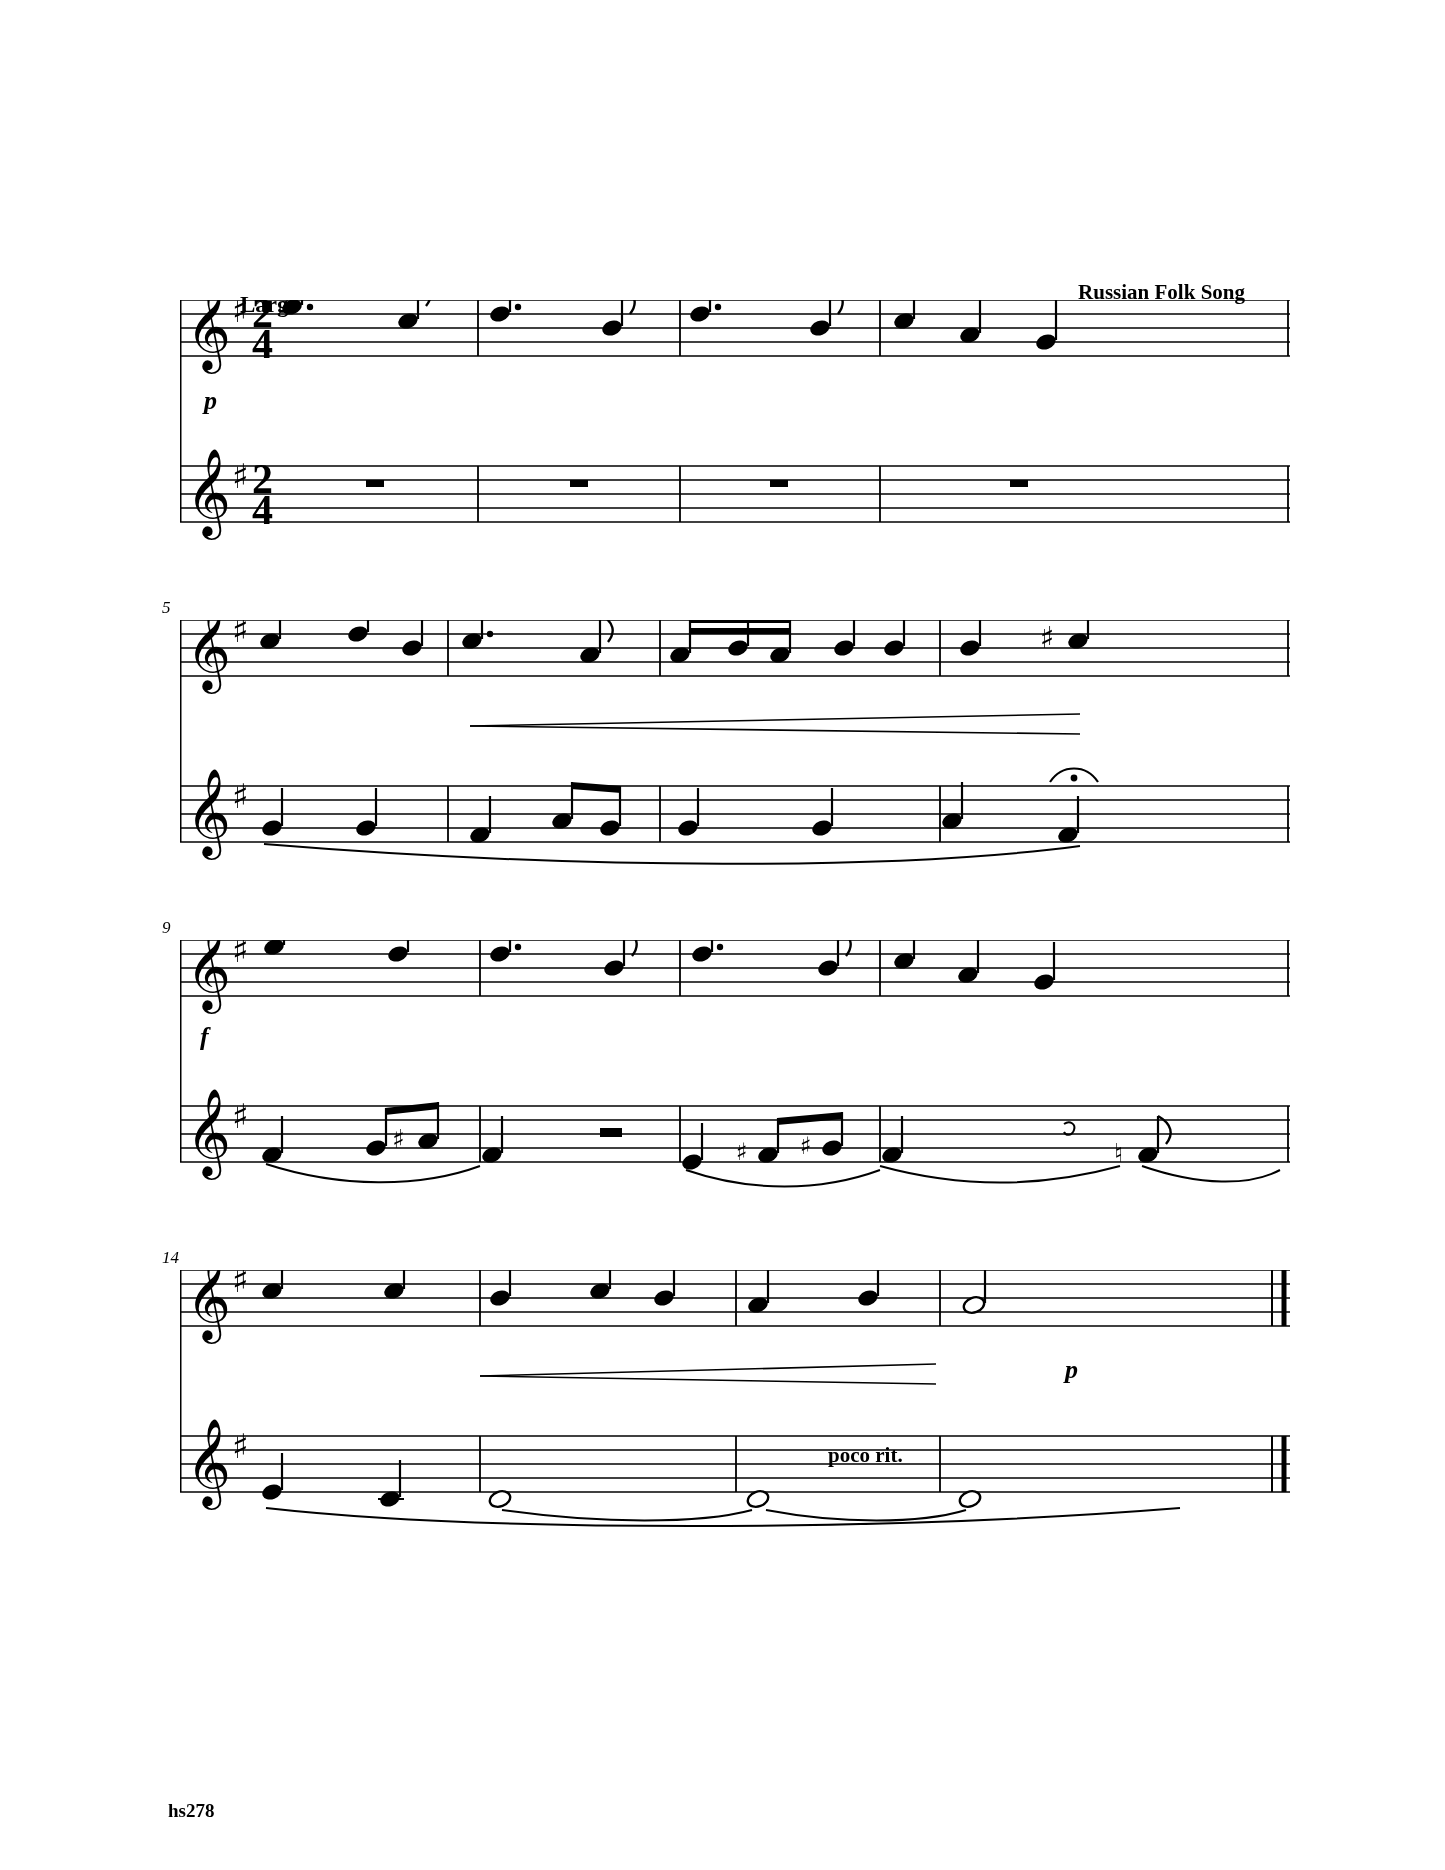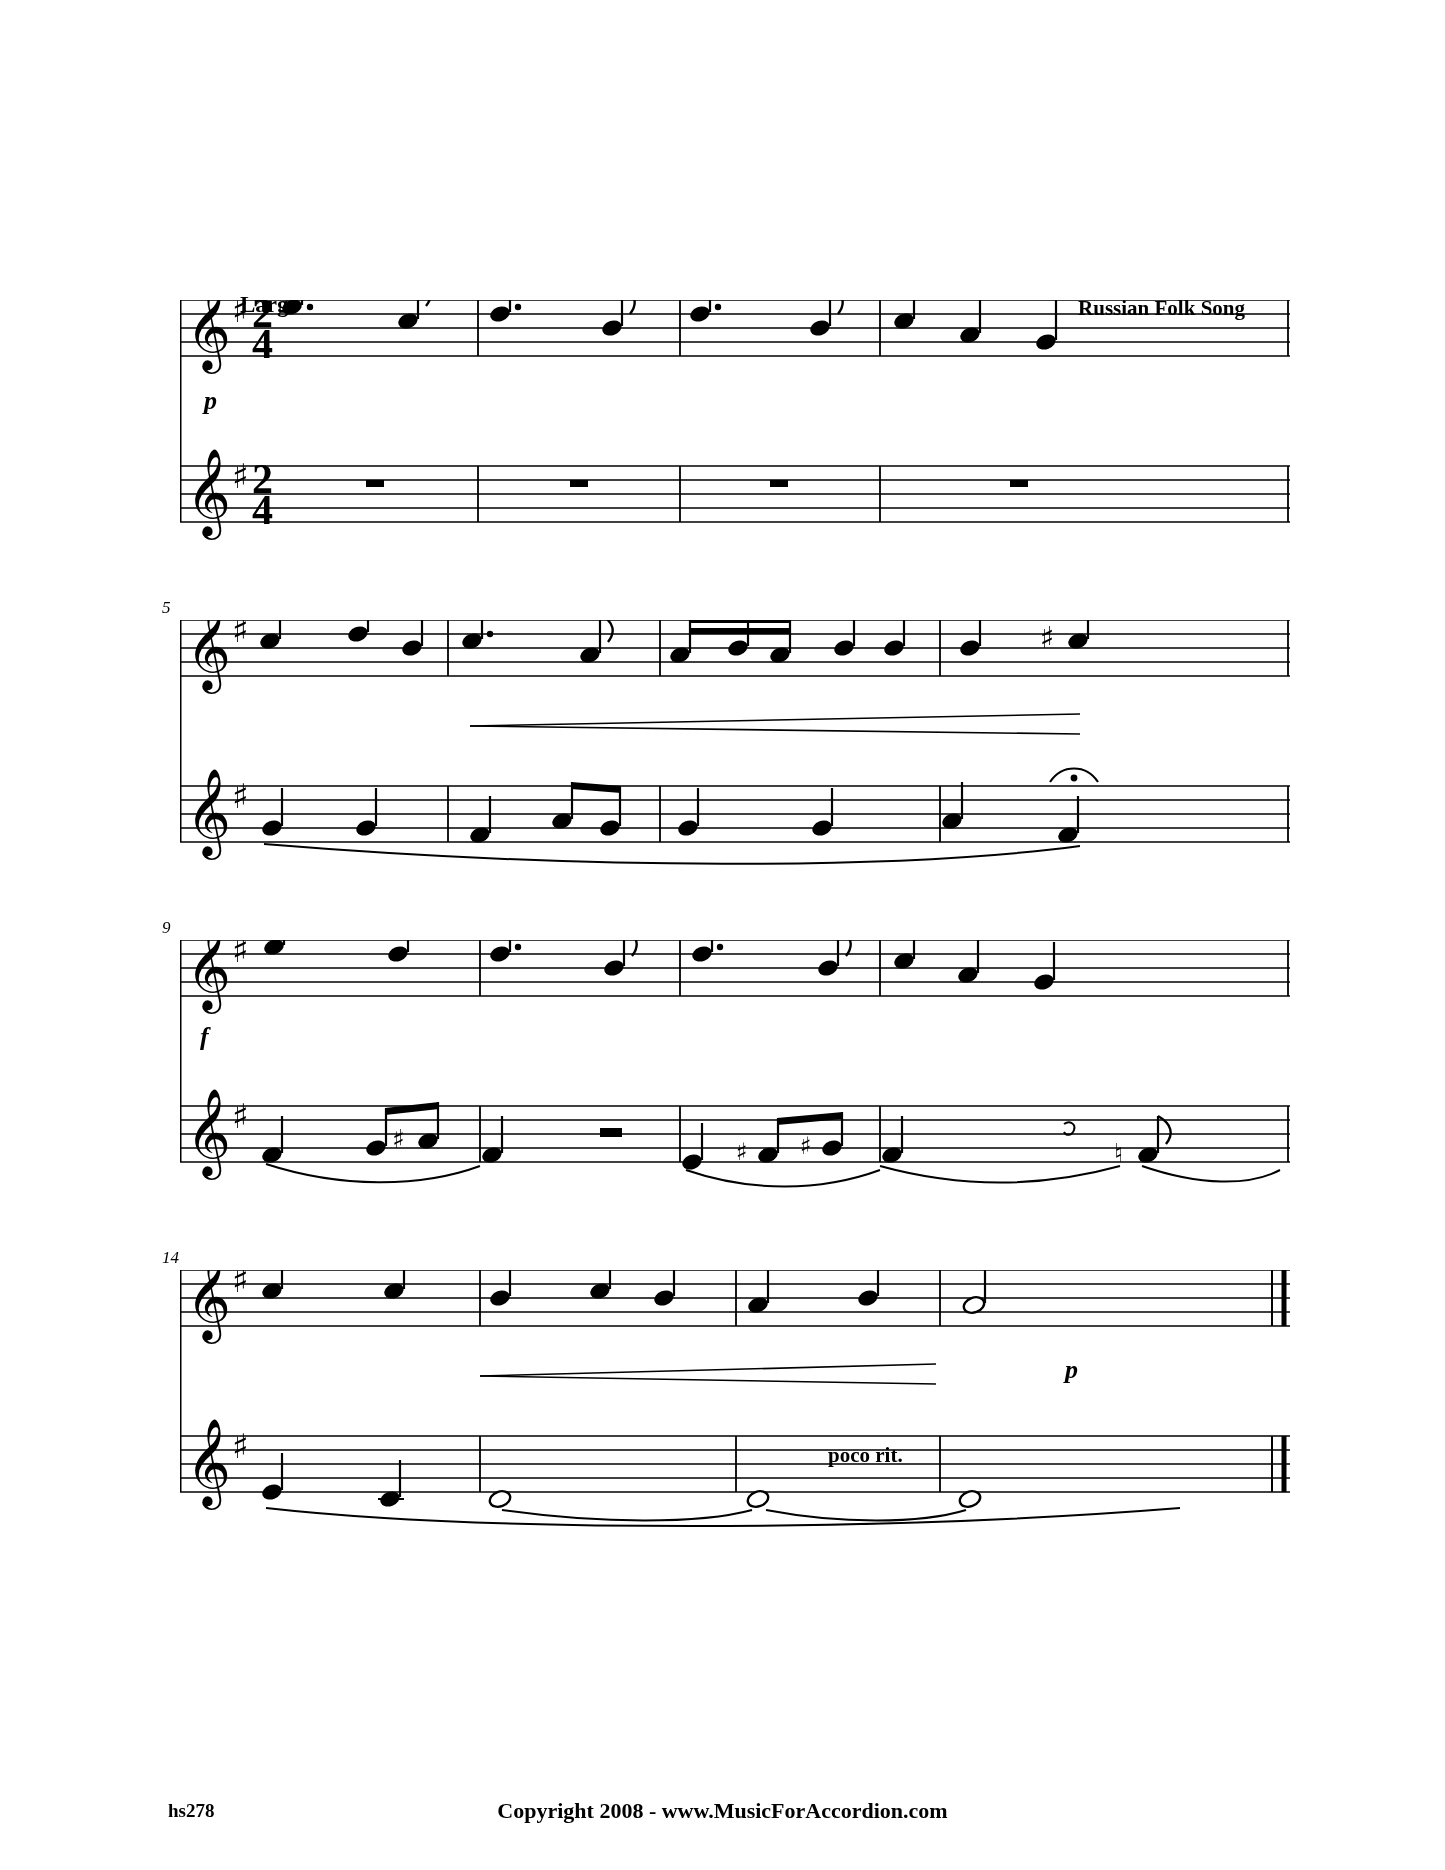--- a/index.html
+++ b/index.html
@@ -37,21 +37,21 @@
     position: absolute;
     left: 240px;
     top: 292px;
     font-size: 23px;
     font-weight: bold;
     font-family: "Liberation Serif", serif;
   }
   .composer {
     position: absolute;
     right: 200px;
-    top: 296px;
+    top: 280px;
     font-size: 21px;
     font-weight: bold;
     font-family: "Liberation Serif", serif;
   }
   .poco-rit {
     position: absolute;
     left: 828px;
     top: 1443px;
     font-size: 21px;
     font-weight: bold;
@@ -529,15 +529,14 @@
         <ellipse cx="790" cy="229" rx="10.5" ry="7.4" transform="rotate(-20 790 229)" fill="#fff" stroke="#000" stroke-width="2.4"></ellipse>
         <path d="M 86 238 C 300 262, 700 262, 1000 238" stroke="#000" stroke-width="2" fill="none"></path>
         <path d="M 322 240 C 420 254, 520 254, 572 240" stroke="#000" stroke-width="2" fill="none"></path>
         <path d="M 586 240 C 660 254, 740 254, 786 240" stroke="#000" stroke-width="2" fill="none"></path>
       </g>
     </svg>
     <div class="dyn" style="left:885px; top:85px">p</div>
   </div>
 
   <div class="footer-left">hs278</div>
-  <div class="footer-center">Copyright 2008 - www.MusicForAccordion.com</div>
 
 </div>
 
 </body></html>

